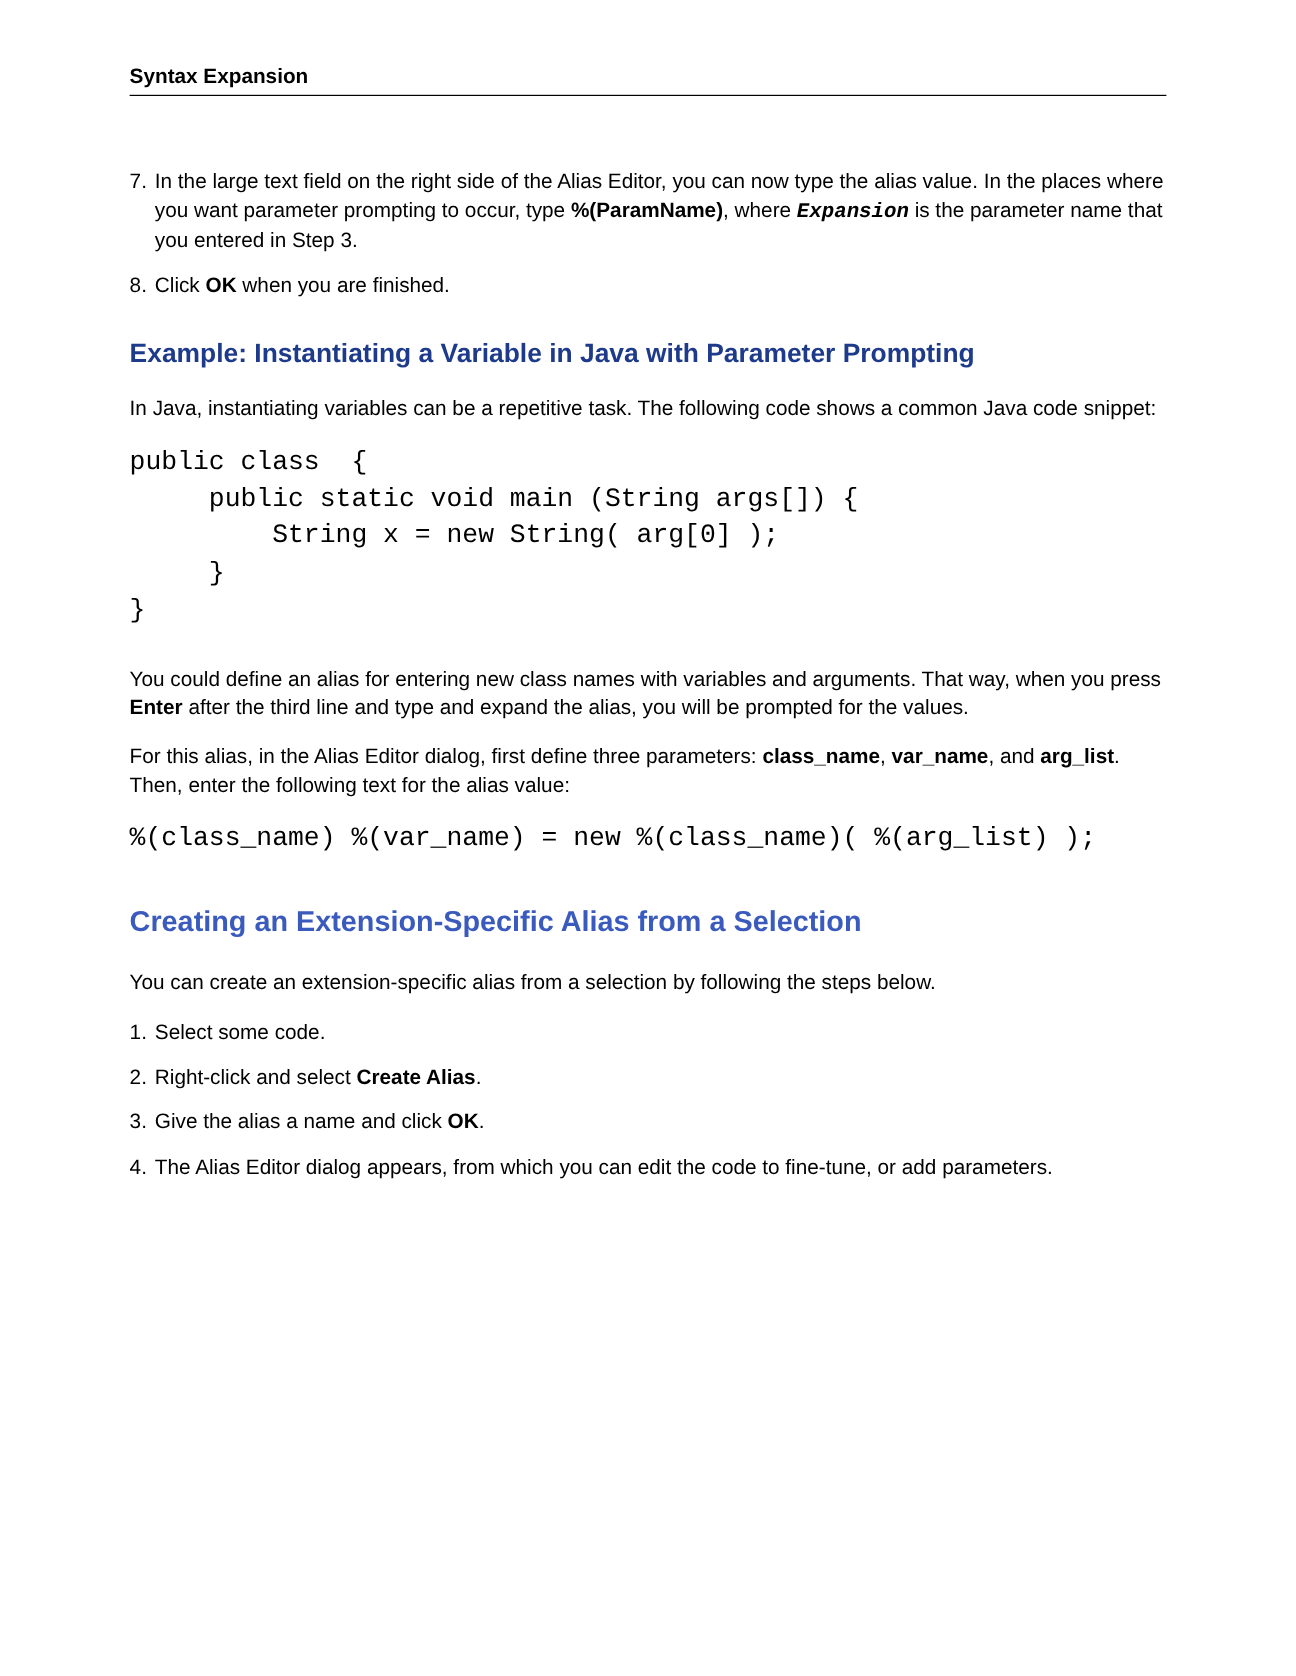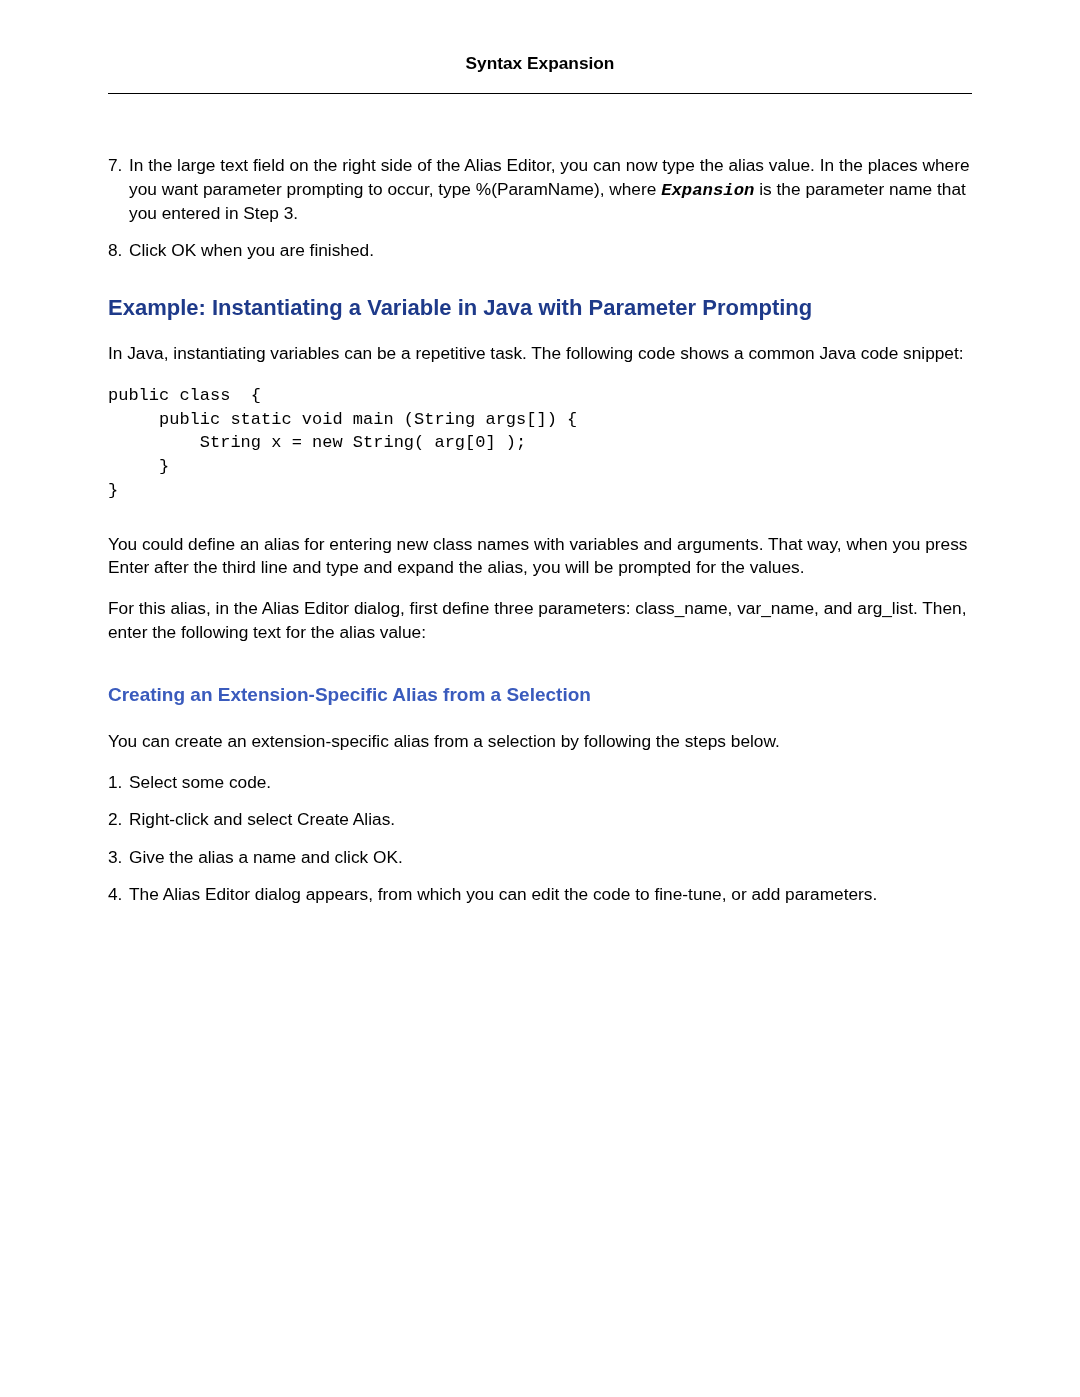--- a/index.html
+++ b/index.html
@@ -12,24 +12,24 @@
     line-height: 1.35;
   }
   .page {
     width: 1080px;
     height: 1397px;
     position: relative;
     box-sizing: border-box;
     padding: 52px 108px 0 108px;
   }
   .header {
-    text-align: center;
+    text-align: left;
     font-weight: bold;
     font-size: 17.3px;
-    padding-bottom: 18px;
+    padding-bottom: 4px;
     border-bottom: 1.5px solid #000;
     margin-bottom: 60px;
   }
   ol.steps {
     margin: 0;
     padding: 0;
     list-style: none;
   }
   ol.steps > li {
     margin: 0 0 14px 0;
@@ -48,41 +48,41 @@
   }
   .example-heading {
     color: #1e3a8a;
     font-weight: bold;
     margin: 30px 0 20px 0;
     font-size: 22px;
   }
   p { margin: 0 0 18px 0; }
   pre {
     font-family: "Courier New", Courier, monospace;
-    font-size: 17px;
+    font-size: 22px;
     white-space: pre;
     margin: 0 0 30px 0;
     line-height: 1.4;
   }
   h2.section {
     color: #3a5bbd;
-    font-size: 19px;
+    font-size: 24px;
     font-weight: bold;
     margin: 38px 0 22px 0;
   }
   .footer-rule {
     position: absolute;
     left: 108px;
     right: 108px;
     bottom: 56px;
     border-top: 1.5px solid #000;
     padding-top: 6px;
     font-size: 17px;
   }
-  b { font-weight: normal; }
+  b { font-weight: bold; }
 </style>
 </head>
 <body>
 
 <div class="page">
 
   <div class="header">
     <span>Syntax Expansion</span>
   </div>
 
@@ -108,20 +108,21 @@
 }</pre>
 
   <p>
     <span>You could define an alias for entering new class names with variables and arguments. That way, when you press </span><b>Enter</b><span> after the third line and type and expand the alias, you will be prompted for the values.</span>
   </p>
 
   <p>
     <span>For this alias, in the Alias Editor dialog, first define three parameters: </span><b>class_name</b><span>, </span><b>var_name</b><span>, and </span><b>arg_list</b><span>. Then, enter the following text for the alias value:</span>
   </p>
 
+  <pre>%(class_name) %(var_name) = new %(class_name)( %(arg_list) );</pre>
 
   <h2 class="section">Creating an Extension-Specific Alias from a Selection</h2>
 
   <p>You can create an extension-specific alias from a selection by following the steps below.</p>
 
   <ol class="steps">
     <li>
       <span class="num">1.</span>
       <span>Select some code.</span>
     </li>

